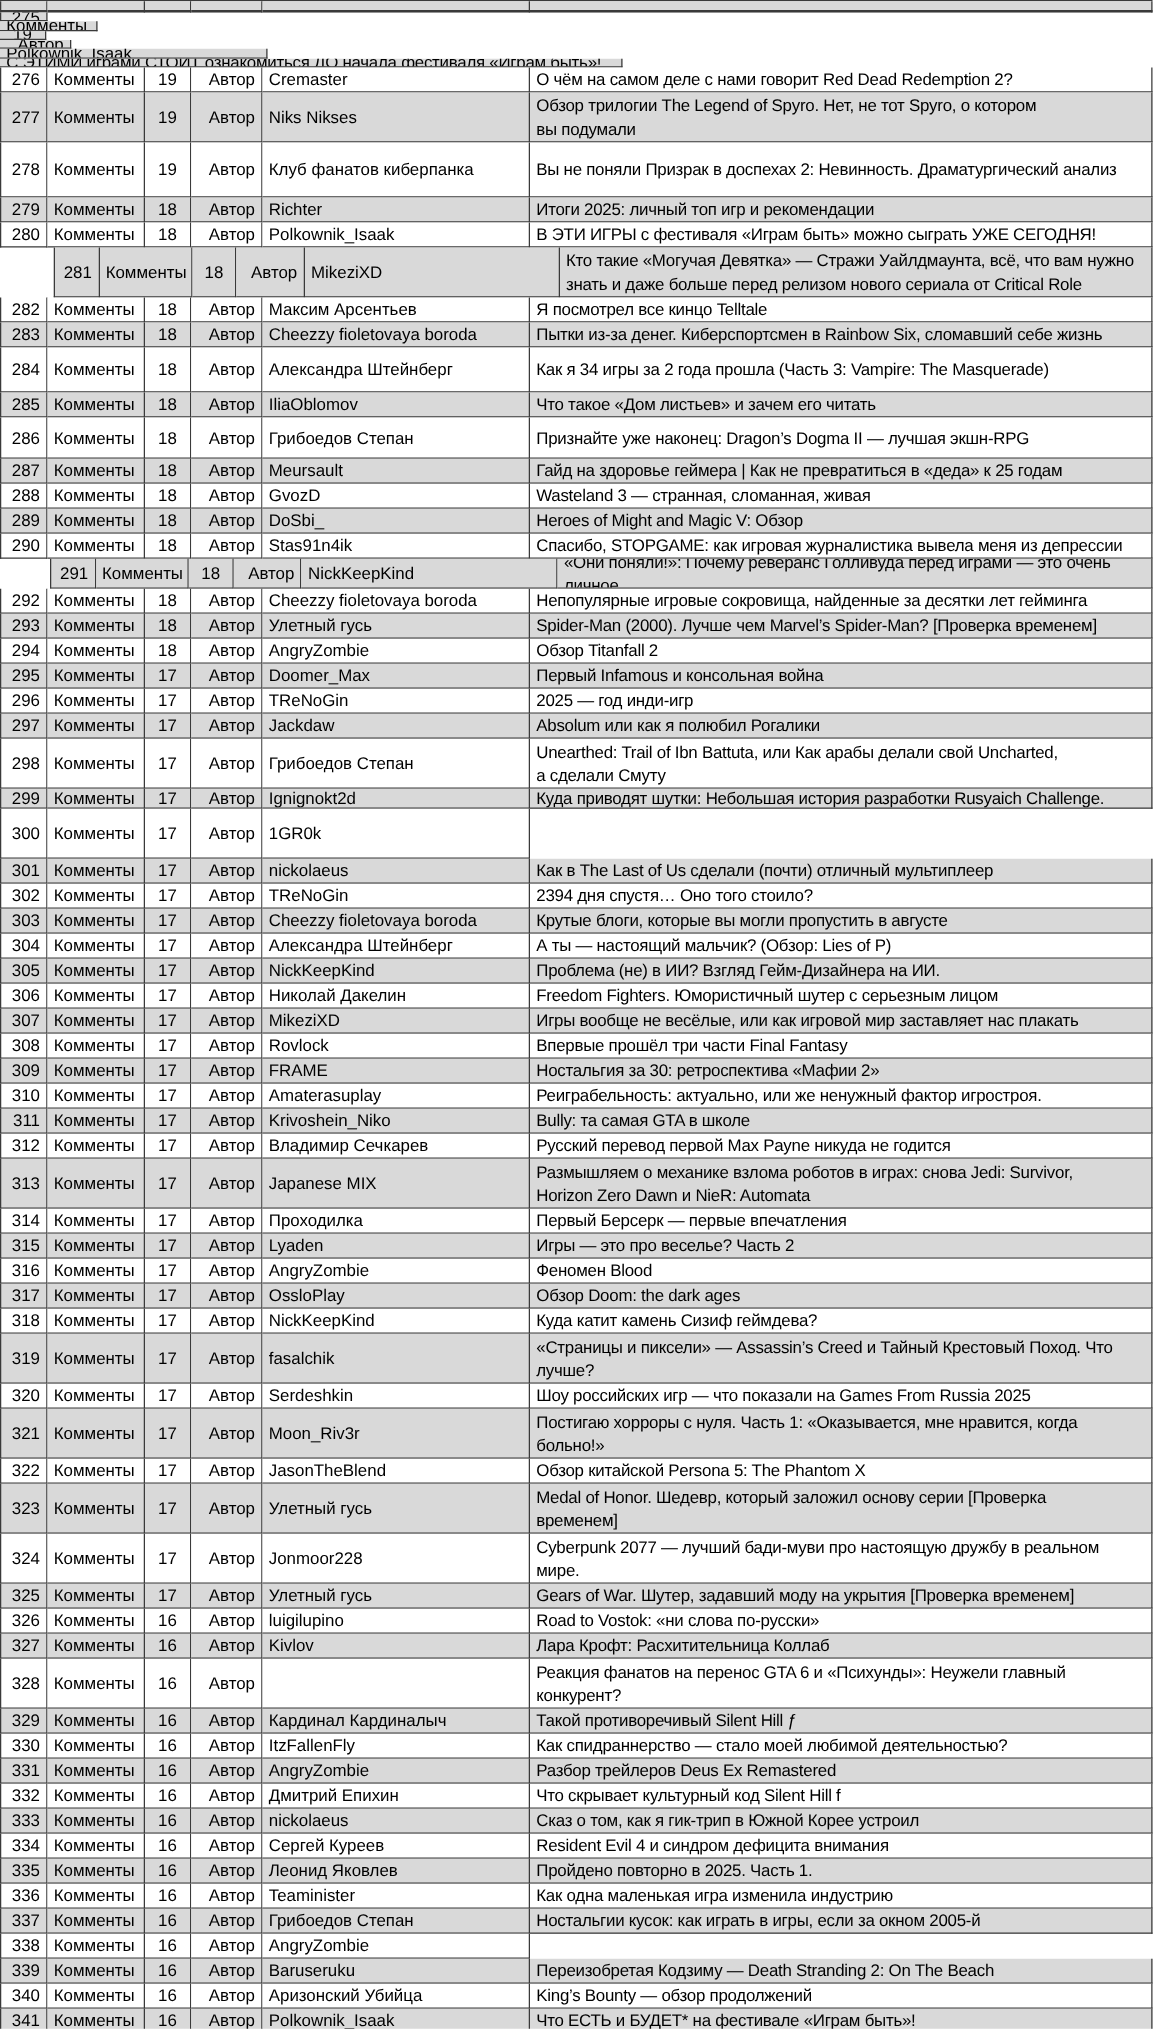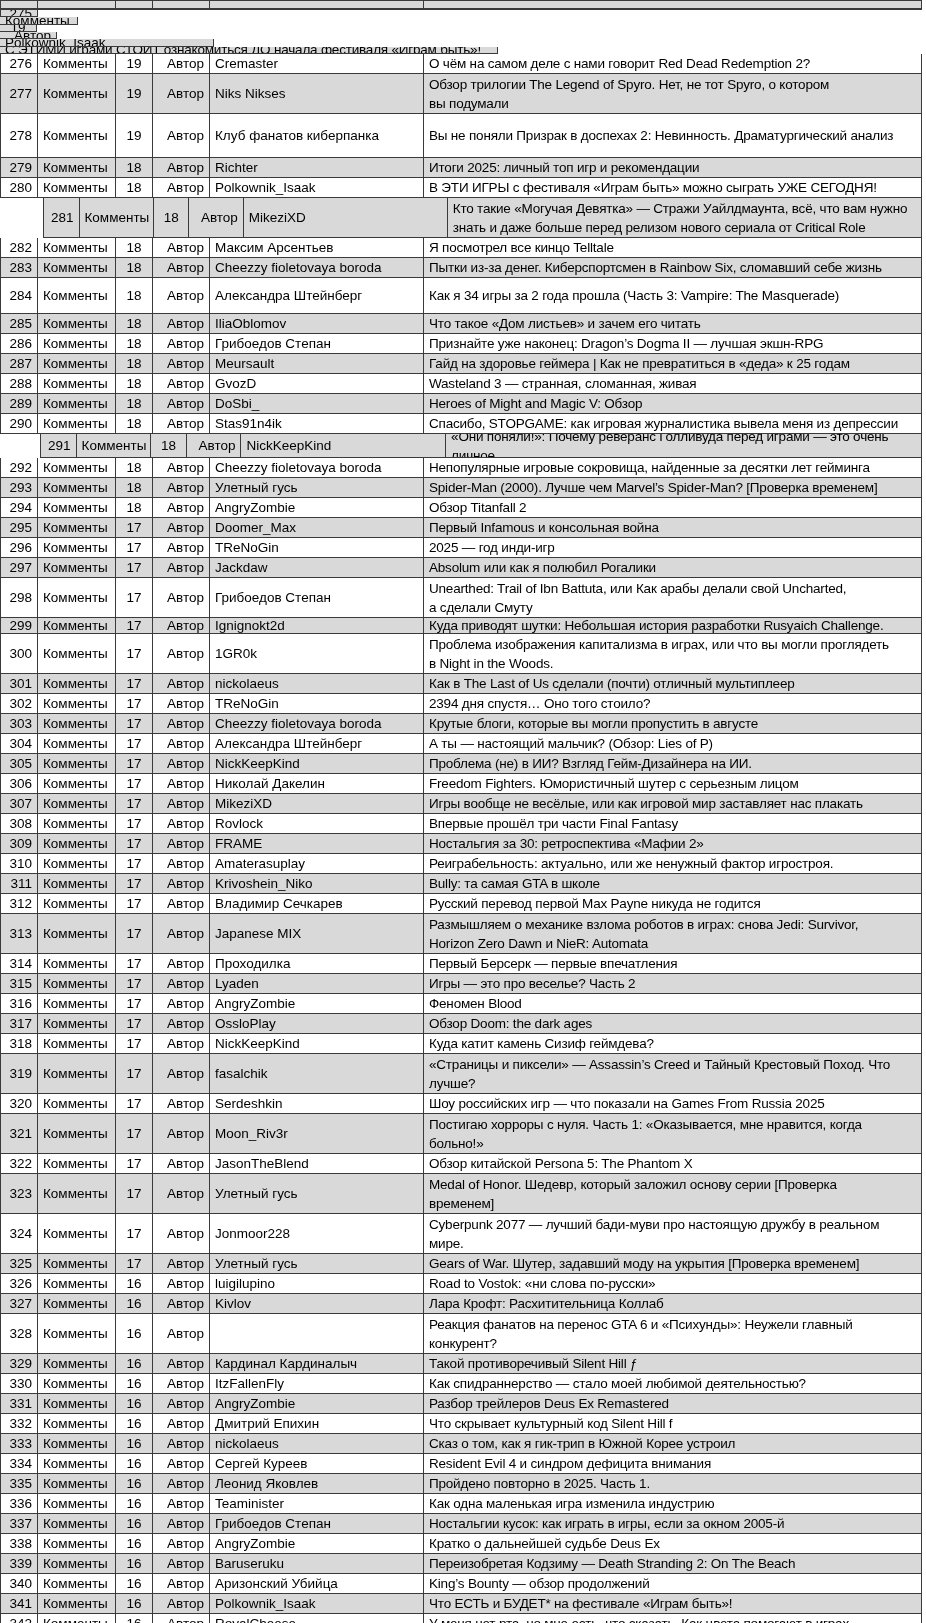--- a/index.html
+++ b/index.html
@@ -132,21 +132,21 @@
       <div class="cell c-title">Как я 34 игры за 2 года прошла (Часть 3: Vampire: The Masquerade)</div>
     </div>
     <div class="row shaded" style="height: 20px;">
       <div class="cell c-num">285</div>
       <div class="cell c-comments">Комменты</div>
       <div class="cell c-count">18</div>
       <div class="cell c-authlab">Автор</div>
       <div class="cell c-author">IliaOblomov</div>
       <div class="cell c-title">Что такое «Дом листьев» и зачем его читать</div>
     </div>
-    <div class="row plain" style="height: 20px; border-radius: 10px;">
+    <div class="row plain" style="height: 33px; border-radius: 10px;">
       <div class="cell c-num">286</div>
       <div class="cell c-comments">Комменты</div>
       <div class="cell c-count">18</div>
       <div class="cell c-authlab">Автор</div>
       <div class="cell c-author">Грибоедов Степан</div>
       <div class="cell c-title">Признайте уже наконец: Dragon’s Dogma II — лучшая экшн-RPG</div>
     </div>
     <div class="row shaded" style="height: 20px;">
       <div class="cell c-num">287</div>
       <div class="cell c-comments">Комменты</div>
@@ -252,22 +252,20 @@
       <div class="cell c-authlab">Автор</div>
       <div class="cell c-author">Ignignokt2d</div>
       <div class="cell c-title">Куда приводят шутки: Небольшая история разработки Rusyaich Challenge.</div>
     </div>
     <div class="row plain" style="height: 40px;">
       <div class="cell c-num">300</div>
       <div class="cell c-comments">Комменты</div>
       <div class="cell c-count">17</div>
       <div class="cell c-authlab">Автор</div>
       <div class="cell c-author">1GR0k</div>
-      <div class="cell c-title">Проблема изображения капитализма в играх, или что вы могли проглядеть
-в Night in the Woods.</div>
     </div>
     <div class="row shaded" style="height: 20px;">
       <div class="cell c-num">301</div>
       <div class="cell c-comments">Комменты</div>
       <div class="cell c-count">17</div>
       <div class="cell c-authlab">Автор</div>
       <div class="cell c-author">nickolaeus</div>
       <div class="cell c-title">Как в The Last of Us сделали (почти) отличный мультиплеер</div>
     </div>
     <div class="row plain" style="height: 20px;">
@@ -563,21 +561,20 @@
       <div class="cell c-authlab">Автор</div>
       <div class="cell c-author">Грибоедов Степан</div>
       <div class="cell c-title">Ностальгии кусок: как играть в игры, если за окном 2005-й</div>
     </div>
     <div class="row plain" style="height: 20px;">
       <div class="cell c-num">338</div>
       <div class="cell c-comments">Комменты</div>
       <div class="cell c-count">16</div>
       <div class="cell c-authlab">Автор</div>
       <div class="cell c-author">AngryZombie</div>
-      <div class="cell c-title">Кратко о дальнейшей судьбе Deus Ex</div>
     </div>
     <div class="row shaded" style="height: 20px; text-align: right;">
       <div class="cell c-num">339</div>
       <div class="cell c-comments">Комменты</div>
       <div class="cell c-count">16</div>
       <div class="cell c-authlab">Автор</div>
       <div class="cell c-author">Baruseruku</div>
       <div class="cell c-title">Переизобретая Кодзиму — Death Stranding 2: On The Beach</div>
     </div>
     <div class="row plain" style="height: 20px;">

